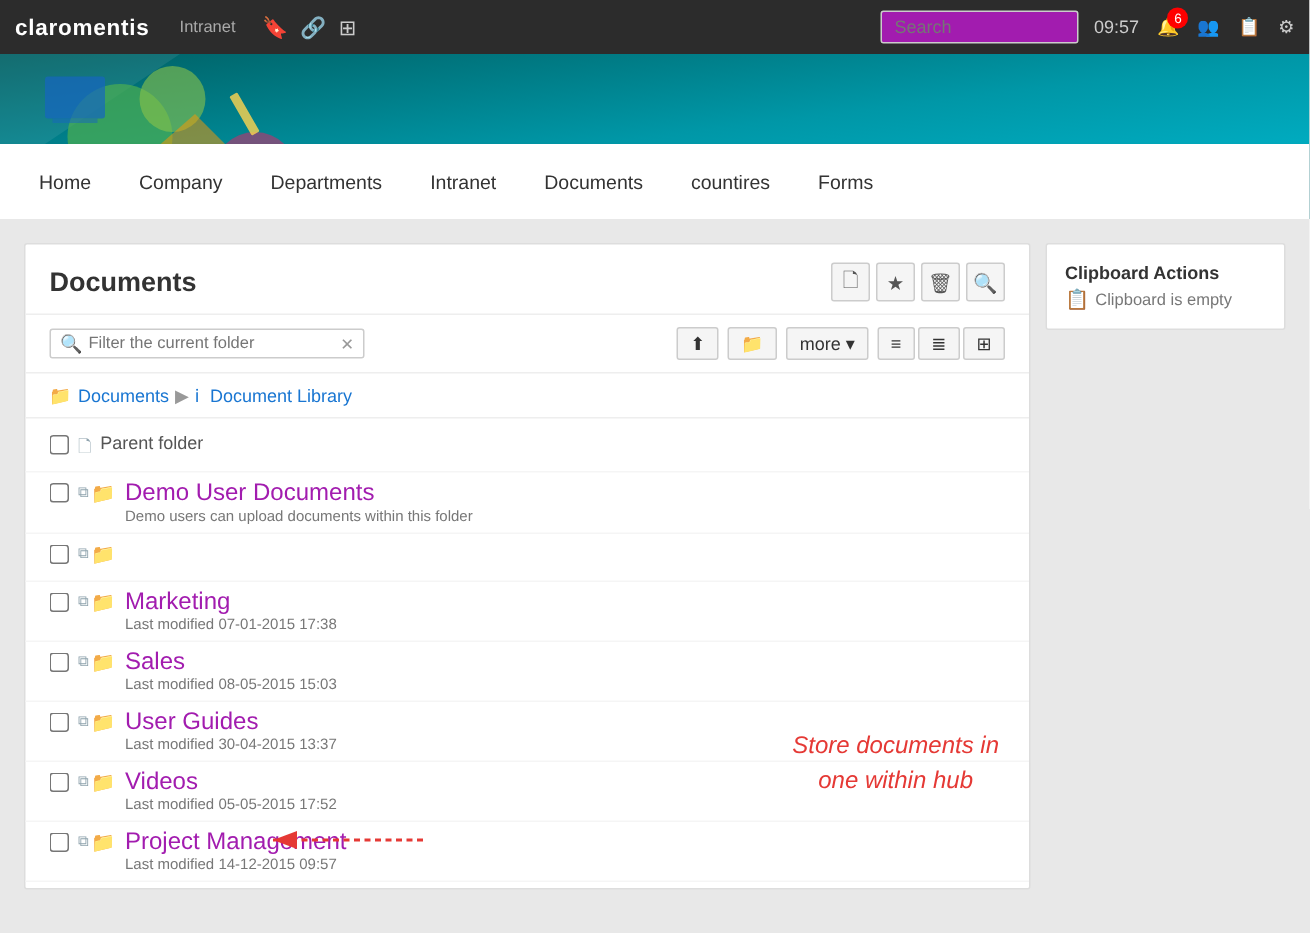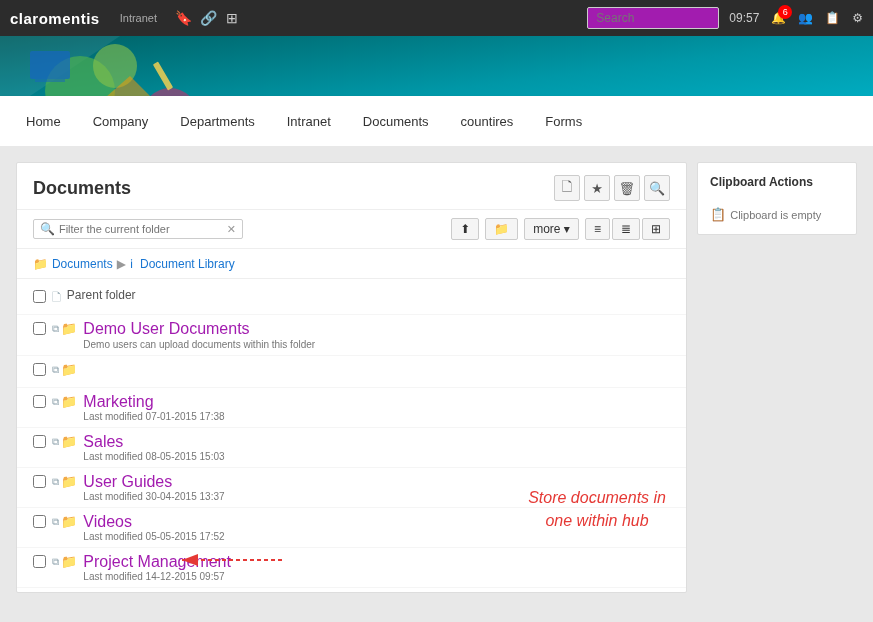--- a/index.html
+++ b/index.html
@@ -255,21 +255,21 @@
       border-radius: 2px;
       width: 160px;
       margin-left: 10px;
       padding: 12px;
       align-self: flex-start;
     }
     .clipboard-title {
       font-size: 12px;
       font-weight: bold;
       color: #333;
-      margin-bottom: 18px;
+      margin-bottom: 3px;
     }
     .clipboard-empty {
       display: flex;
       align-items: center;
       gap: 4px;
       color: #777;
       font-size: 11px;
     }
     .clipboard-icon { color: #d4a843; font-size: 13px; }
 

